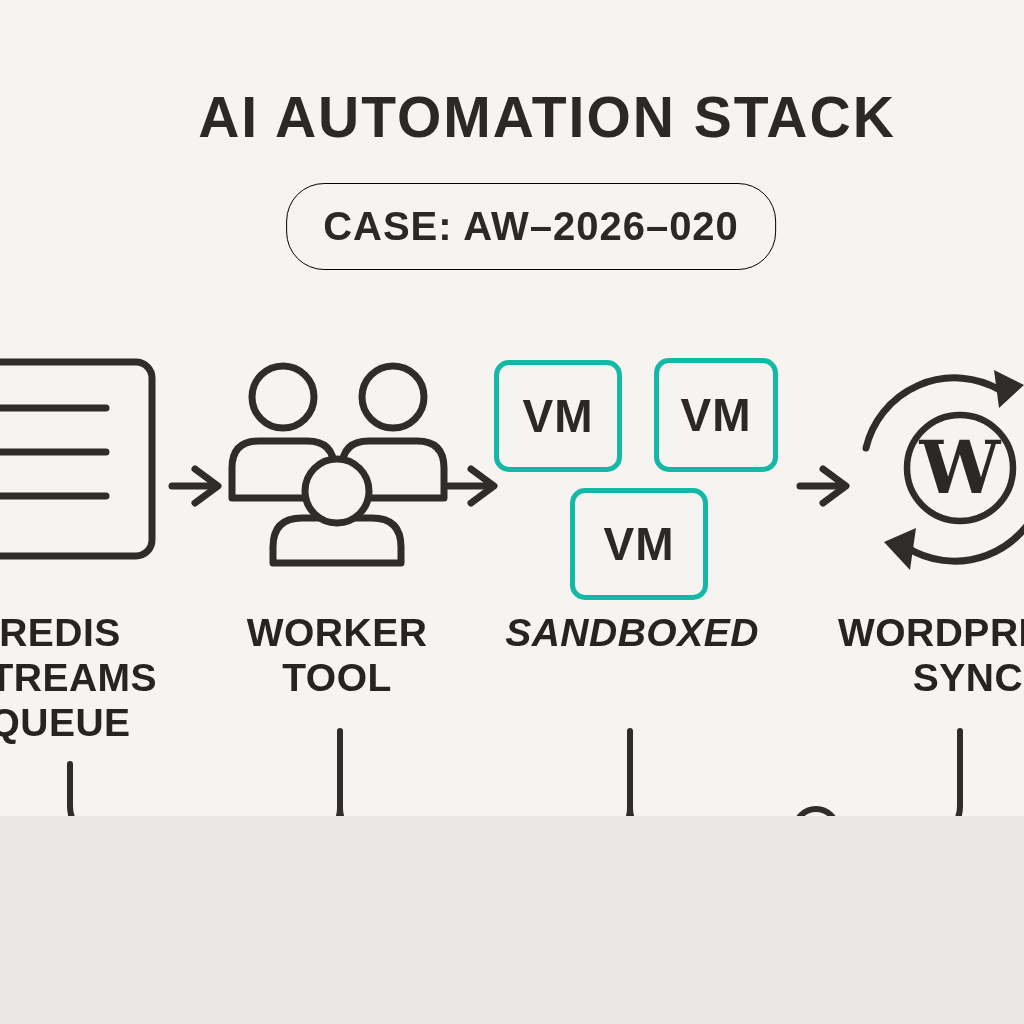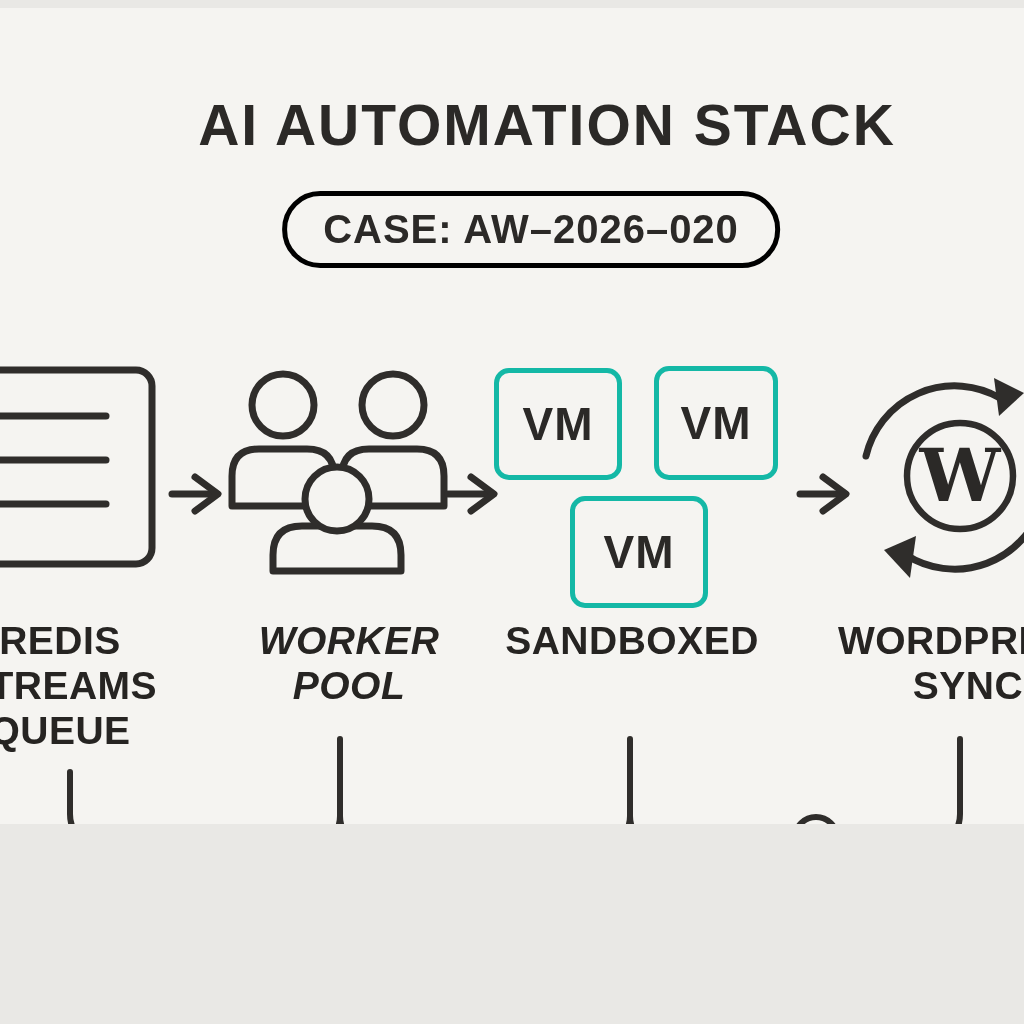--- a/index.html
+++ b/index.html
@@ -1,48 +1,48 @@
 <!DOCTYPE html>
 <html><head>
 <meta charset="utf-8">
 <style>
   html,body{margin:0;padding:0;background:#e9e8e5;}
   .canvas{
     position:relative;width:1024px;height:816px;overflow:hidden;
     background:#f5f4f1;
-    font-family:"Liberation Sans",sans-serif;color:#272522;margin-top:8px;
+    font-family:"Liberation Sans",sans-serif;color:#272522;
   }
   .title{
     position:absolute;top:84px;left:547px;transform:translateX(-50%);
     margin:0;font-size:57px;font-weight:bold;letter-spacing:2px;white-space:nowrap;
     color:#2b2927;
   }
   .badge{
     position:absolute;top:183px;left:531px;transform:translateX(-50%);
-    border:5px solid #000000;border-radius:38px;padding:11px 36px;
+    border:1px solid #000000;border-radius:38px;padding:20px 36px;
     font-size:40px;font-weight:bold;letter-spacing:1px;white-space:nowrap;
     color:#2b2927;background:transparent;
   }
   .linework{position:absolute;left:0;top:0;}
   .vm-box{
     position:absolute;border:5px solid #14b8a6;border-radius:15px;
     display:flex;align-items:center;justify-content:center;
     font-size:46px;font-weight:bold;letter-spacing:1px;color:#2b2927;
   }
   .vm-box.vm-1{left:494px;top:360px;width:118px;height:102px;}
   .vm-box.vm-2{left:654px;top:358px;width:114px;height:104px;}
   .vm-box.vm-3{left:570px;top:488px;width:128px;height:102px;}
   .node-label{
     position:absolute;top:610px;transform:translateX(-50%);
     text-align:center;font-size:39px;font-weight:bold;line-height:45px;
     letter-spacing:0.5px;white-space:nowrap;color:#262422;
   }
   .node-label.col-1{left:60px;}
-  .node-label.col-2{left:349px;font-style:italic;}
-  .node-label.col-3{left:632px;}
+  .node-label.col-2{left:337px;}
+  .node-label.col-3{left:632px;font-style:italic;}
   .node-label.col-4{left:968px;}
 </style>
 </head>
 <body>
 
 <div class="canvas">
 
   <h1 class="title">AI AUTOMATION STACK</h1>
 
   <div class="badge">
@@ -109,21 +109,21 @@
     <span>VM</span>
   </div>
 
   <div class="node-label col-1">
     <div>REDIS</div>
     <div>STREAMS</div>
     <div>QUEUE</div>
   </div>
   <div class="node-label col-2">
     <div>WORKER</div>
-    <div>POOL</div>
+    <div>TOOL</div>
   </div>
   <div class="node-label col-3">
     <div>SANDBOXED</div>
   </div>
   <div class="node-label col-4">
     <div>WORDPRESS</div>
     <div>SYNC</div>
   </div>
 
 </div>

